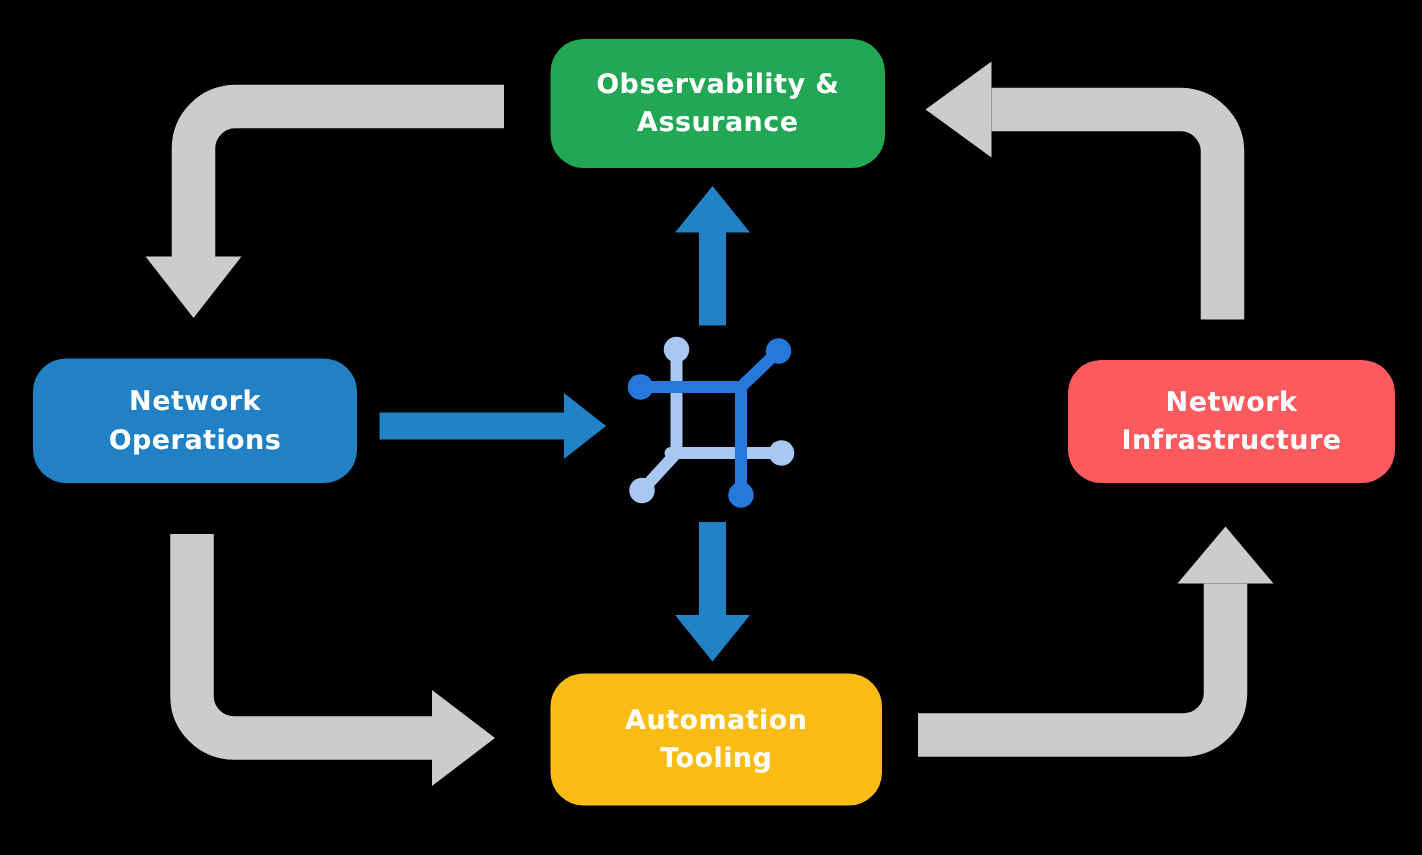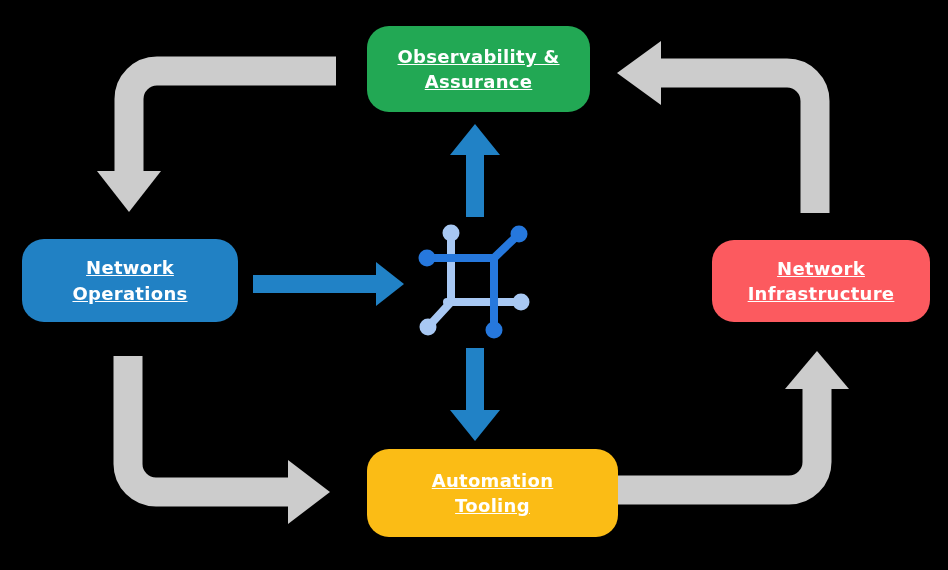--- a/index.html
+++ b/index.html
@@ -28,29 +28,28 @@
     border-radius: 22px;
     display: flex;
     align-items: center;
     justify-content: center;
     text-align: center;
     color: #ffffff;
     font-size: 18px;
     font-weight: bold;
     letter-spacing: 0.3px;
     line-height: 1.4;
-    text-decoration: underline;
   }
   .node-label {
     white-space: pre-line;
   }
   .box-observability { left: 367px; top: 26px;  width: 223px; height: 86px; background: #22A854; }
   .box-operations    { left: 22px;  top: 239px; width: 216px; height: 83px; background: #2181C4; }
   .box-infrastructure{ left: 712px; top: 240px; width: 218px; height: 82px; background: #FC5A5F; }
-  .box-automation    { left: 367px; top: 449px; width: 251px; height: 88px; background: #FBBC15; }
+  .box-automation    { left: 367px; top: 449px; width: 221px; height: 88px; background: #FBBC15; }
 </style>
 </head>
 <body>
 
 <div class="canvas">
 
   <svg class="arrow-layer" width="948" height="570" viewBox="0 0 948 570">
 
     <g>
       <path d="M 336 71 H 157 A 28 28 0 0 0 129 99 V 172" fill="none" stroke-width="29" stroke="#CCCCCC"></path>

